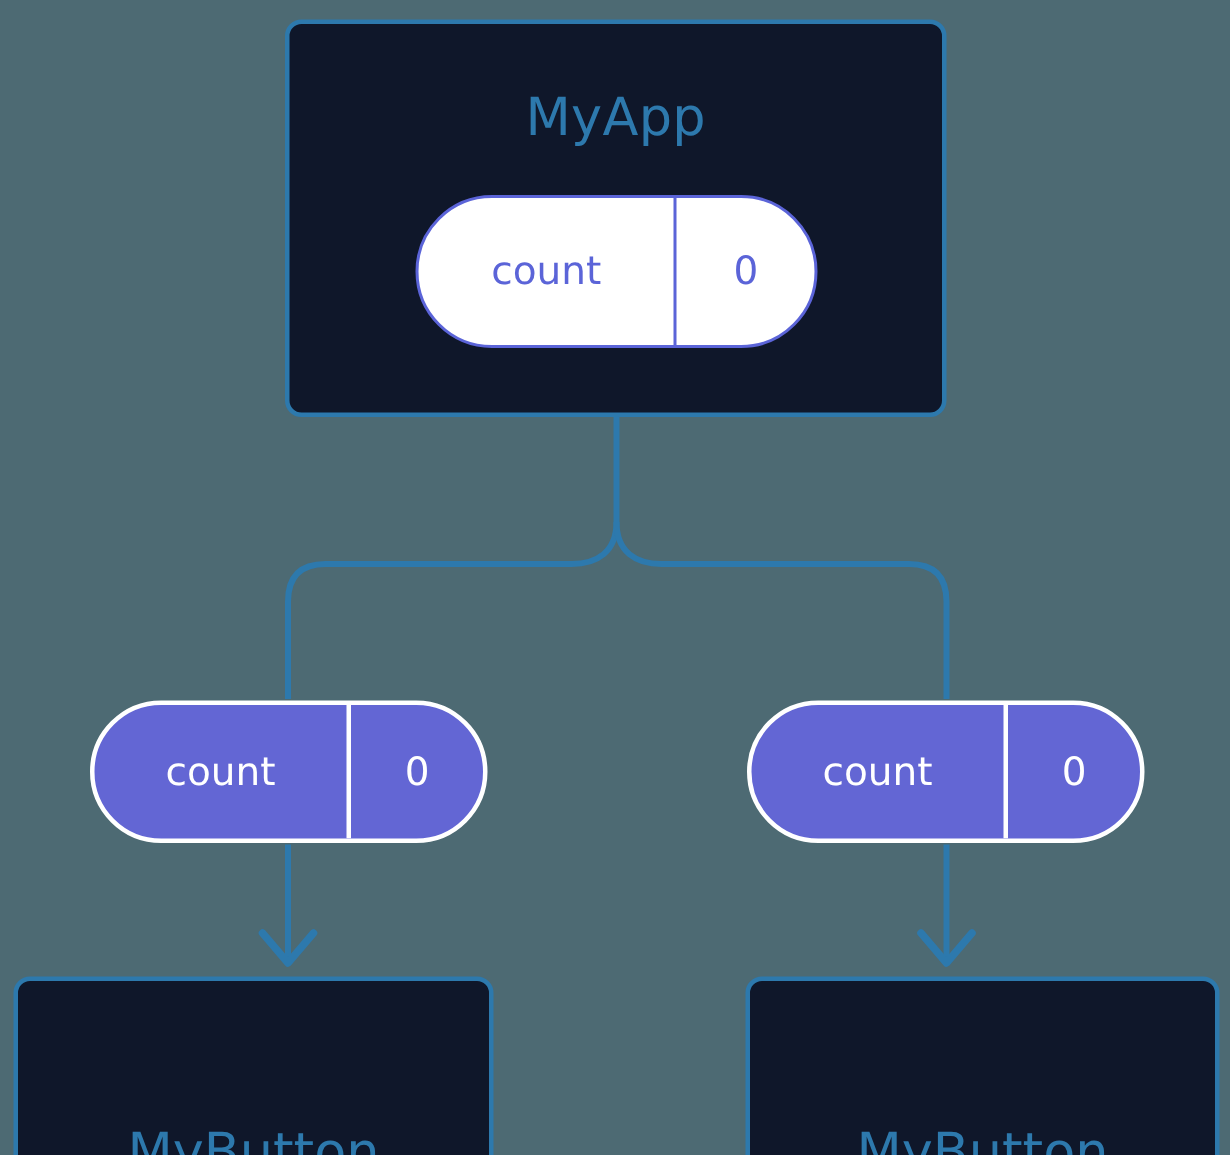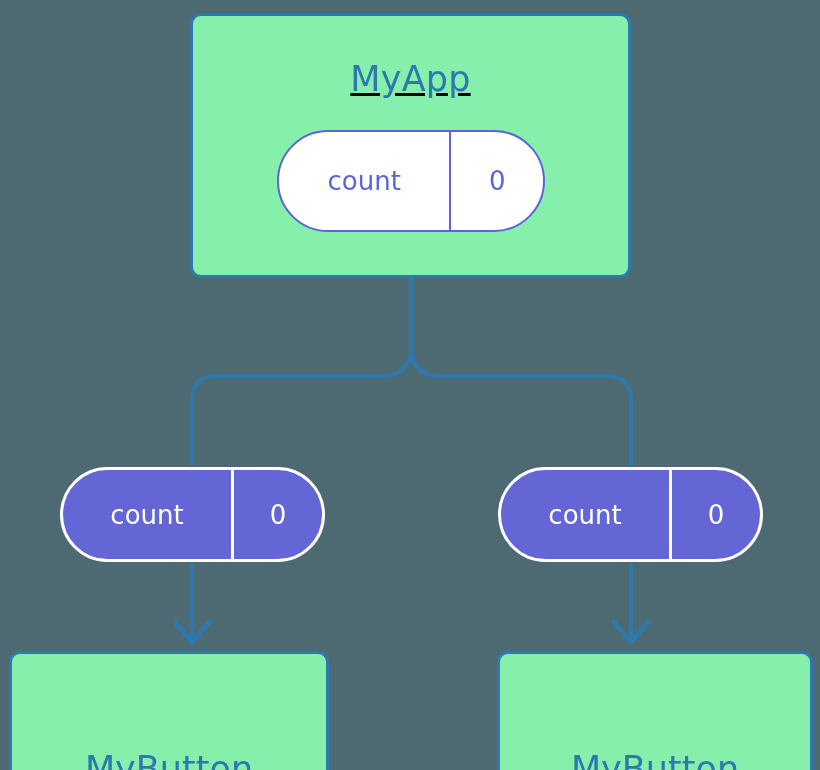--- a/index.html
+++ b/index.html
@@ -26,27 +26,26 @@
     top: 0;
     width: 820px;
     height: 770px;
     pointer-events: none;
   }
 
   
   .card {
     position: absolute;
     box-sizing: border-box;
-    background: #86efac;
+    background: #0f172a;
     border: 3px solid #2d79ad;
     border-radius: 11px;
     display: flex;
     flex-direction: column;
     align-items: center;
-    text-decoration: underline;
   }
 
   
   #app-card {
     left: 190px;
     top: 13px;
     width: 441px;
     height: 265px;
     justify-content: flex-start;
   }

